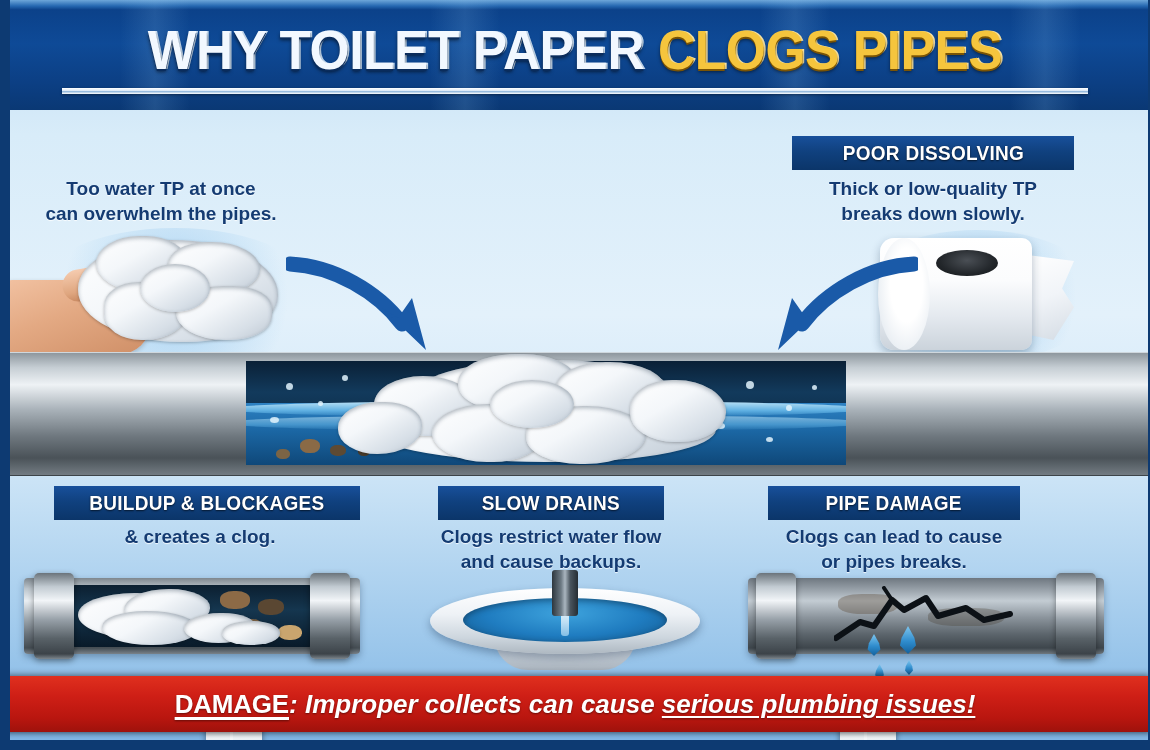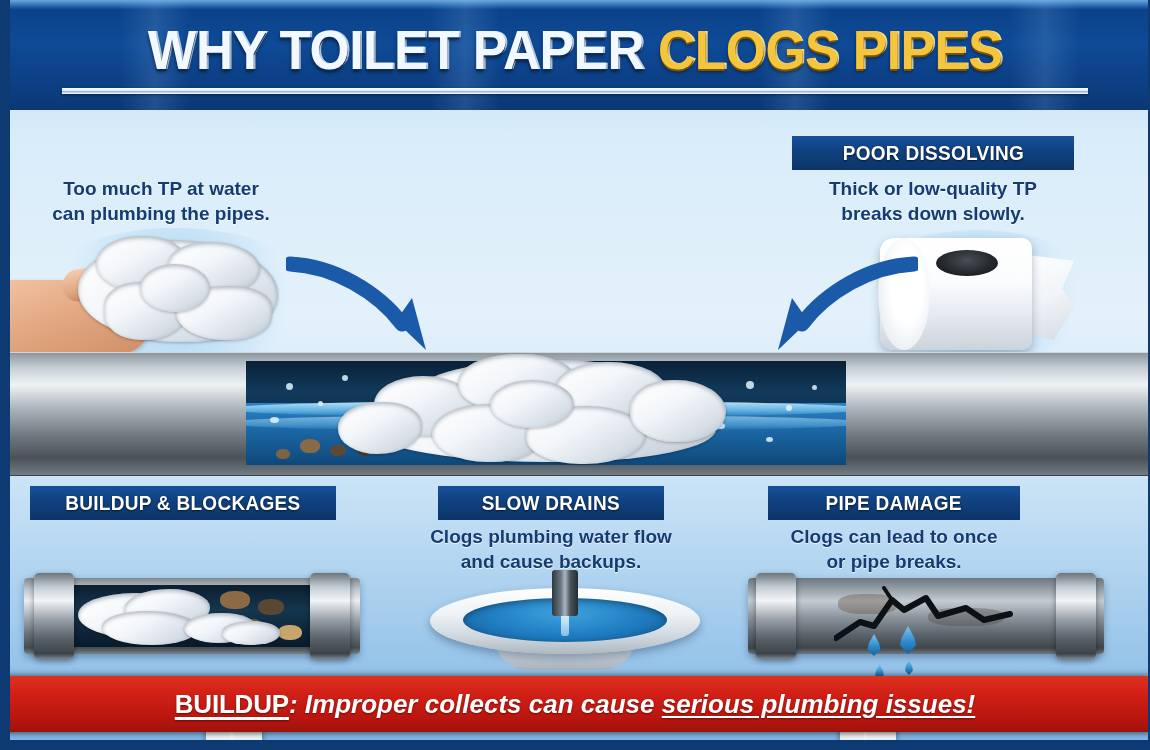--- a/index.html
+++ b/index.html
@@ -249,22 +249,22 @@
     <div class="header-streak" style="left:430px"></div>
     <div class="header-streak" style="left:760px"></div>
     <div class="header-streak" style="left:1010px"></div>
     <div class="title">
       <span class="w">WHY TOILET PAPER</span><span class="w">&nbsp;</span><span class="g">CLOGS PIPES</span>
     </div>
     <div class="title-rule"></div>
   </div>
 
   <div class="caption" style="left:26px;top:176px;width:270px;">
-    <div>Too much TP at water</div>
-    <div>can plumbing the pipes.</div>
+    <div>Too water TP at once</div>
+    <div>can overwhelm the pipes.</div>
   </div>
 
   <div class="glow" style="left:30px;top:228px;width:290px;height:140px;"></div>
   <div class="handwrap">
     <div class="hand"></div>
     <div class="thumb"></div>
 
     <div class="wad" style="left:78px;top:4px;width:200px;height:102px;border-radius:48% 54% 46% 52%;"></div>
     <div class="wad" style="left:96px;top:0px;width:90px;height:56px;border-radius:52% 48% 40% 56%;"></div>
     <div class="wad" style="left:168px;top:6px;width:92px;height:52px;border-radius:46% 56% 52% 44%;"></div>
@@ -331,26 +331,27 @@
     <div class="wad" style="left:44px;top:22px;width:104px;height:60px;border-radius:48% 54% 44% 50%;"></div>
     <div class="wad" style="left:128px;top:0px;width:118px;height:58px;border-radius:50% 46% 54% 48%;"></div>
     <div class="wad" style="left:226px;top:8px;width:110px;height:56px;border-radius:46% 52% 48% 54%;"></div>
     <div class="wad" style="left:102px;top:50px;width:110px;height:58px;border-radius:52% 48% 46% 52%;"></div>
     <div class="wad" style="left:196px;top:52px;width:120px;height:58px;border-radius:48% 50% 52% 46%;"></div>
     <div class="wad" style="left:300px;top:26px;width:96px;height:62px;border-radius:46% 54% 50% 48%;"></div>
     <div class="wad" style="left:8px;top:48px;width:84px;height:52px;border-radius:50% 44% 54% 48%;"></div>
     <div class="wad" style="left:160px;top:26px;width:84px;height:48px;border-radius:50%;"></div>
   </div>
 
-  <div class="ribbon" style="left:30px;top:486px;width:306px;">
+  <div class="ribbon" style="left:54px;top:486px;width:306px;">
     <span class="notchL"></span>
       <span class="notchR"></span>
     <span class="ribbon-text">BUILDUP &amp; BLOCKAGES</span>
   </div>
   <div class="caption" style="left:40px;top:524px;width:320px;">
+    <div>&amp; creates a clog.</div>
   </div>
 
   <div class="smallpipe" style="left:24px;top:578px;width:336px;">
     <div class="sp-body"></div>
     <div class="sp-cut" style="left:48px;width:240px;">
       <span class="grit" style="left:148px;top:6px;width:30px;height:18px;background:#8c6a46;"></span>
       <span class="grit" style="left:186px;top:14px;width:26px;height:16px;background:#5a4732;"></span>
       <span class="grit" style="left:168px;top:34px;width:22px;height:14px;background:#7a6246;"></span>
       <span class="grit" style="left:206px;top:40px;width:24px;height:15px;background:#c9a56e;"></span>
       <span class="grit" style="left:96px;top:44px;width:20px;height:12px;background:#4e4030;"></span>
@@ -363,41 +364,41 @@
     <div class="sp-cap" style="left:10px;"></div>
     <div class="sp-cap" style="right:10px;"></div>
   </div>
 
   <div class="ribbon" style="left:438px;top:486px;width:226px;">
     <span class="notchL"></span>
       <span class="notchR"></span>
     <span class="ribbon-text">SLOW DRAINS</span>
   </div>
   <div class="caption" style="left:415px;top:524px;width:272px;">
-    <div>Clogs plumbing water flow</div>
+    <div>Clogs restrict water flow</div>
     <div>and cause backups.</div>
   </div>
 
   <div class="sink">
     <div class="sink-base"></div>
     <div class="sink-rim"></div>
     <div class="sink-basin"></div>
     <div class="faucet-stream"></div>
     <div class="faucet-col"></div>
     <div class="faucet-top"></div>
   </div>
 
   <div class="ribbon" style="left:768px;top:486px;width:252px;">
     <span class="notchL"></span>
       <span class="notchR"></span>
     <span class="ribbon-text">PIPE DAMAGE</span>
   </div>
   <div class="caption" style="left:758px;top:524px;width:272px;">
-    <div>Clogs can lead to once</div>
-    <div>or pipe breaks.</div>
+    <div>Clogs can lead to cause</div>
+    <div>or pipes breaks.</div>
   </div>
 
   <div class="smallpipe" style="left:748px;top:578px;width:356px;">
     <div class="sp-body" style="background:linear-gradient(180deg,#6e7780 0%,#9aa3ab 16%,#c3ccd3 30%,#8b949c 52%,#5c656c 74%,#3e464c 92%,#6f787f 100%);"></div>
     <span class="grit" style="left:90px;top:16px;width:60px;height:20px;background:rgba(90,70,50,.35);border-radius:40%;"></span>
     <span class="grit" style="left:180px;top:30px;width:76px;height:18px;background:rgba(70,60,45,.3);border-radius:40%;"></span>
 
     <svg style="position:absolute;left:86px;top:8px;" width="190" height="62" viewBox="0 0 190 62">
       <path d="M2,52 L26,36 L40,40 L58,14 L70,24 L92,12 L104,30 L132,22 L150,34 L176,28" stroke="#0c1116" stroke-width="6" fill="none" stroke-linejoin="round" stroke-linecap="round"></path>
       <path d="M58,14 L50,2" stroke="#0c1116" stroke-width="4" fill="none" stroke-linecap="round"></path>
@@ -405,20 +406,20 @@
     <div class="drop" style="left:118px;top:56px;"></div>
     <div class="drop" style="left:150px;top:48px;width:20px;height:28px;"></div>
     <div class="drop" style="left:126px;top:86px;width:11px;height:16px;"></div>
     <div class="drop" style="left:156px;top:82px;width:10px;height:15px;"></div>
     <div class="sp-cap" style="left:8px;"></div>
     <div class="sp-cap" style="right:8px;"></div>
   </div>
 
   <div class="warnbar">
     <div class="warn-text">
-      <span class="warn-word">BUILDUP</span><span class="warn-mid">:</span><span class="warn-mid">&nbsp;</span><span class="warn-mid">Improper collects can cause </span><span class="warn-em">serious plumbing issues!</span>
+      <span class="warn-word">DAMAGE</span><span class="warn-mid">:</span><span class="warn-mid">&nbsp;</span><span class="warn-mid">Improper collects can cause </span><span class="warn-em">serious plumbing issues!</span>
     </div>
   </div>
 
   <div class="frame-edge frame-left"></div>
   <div class="frame-edge frame-right"></div>
   <div class="frame-edge frame-bottom"></div>
 </div>
 
 </body></html>

